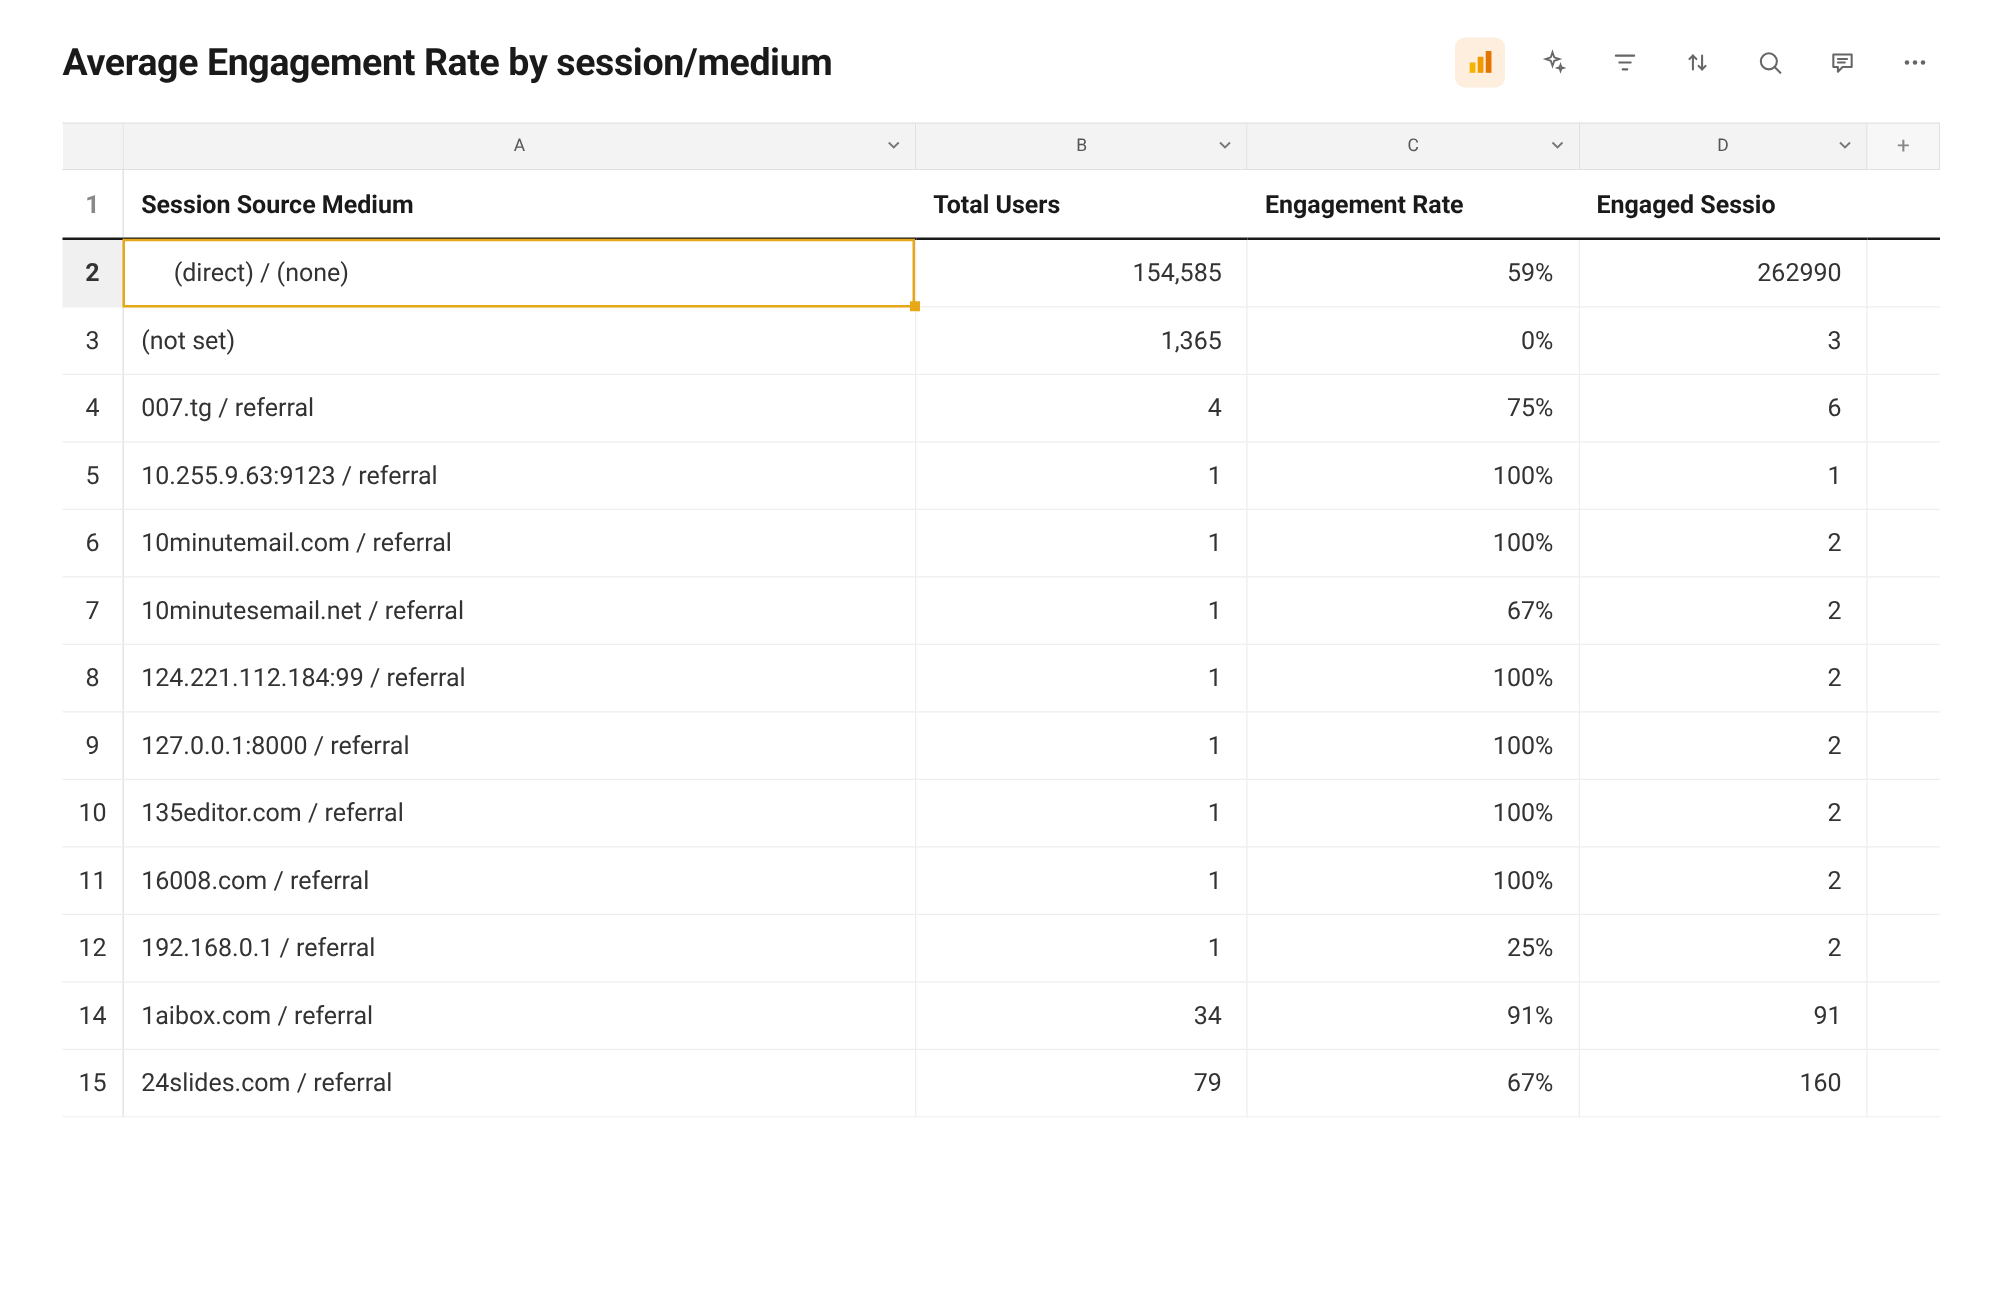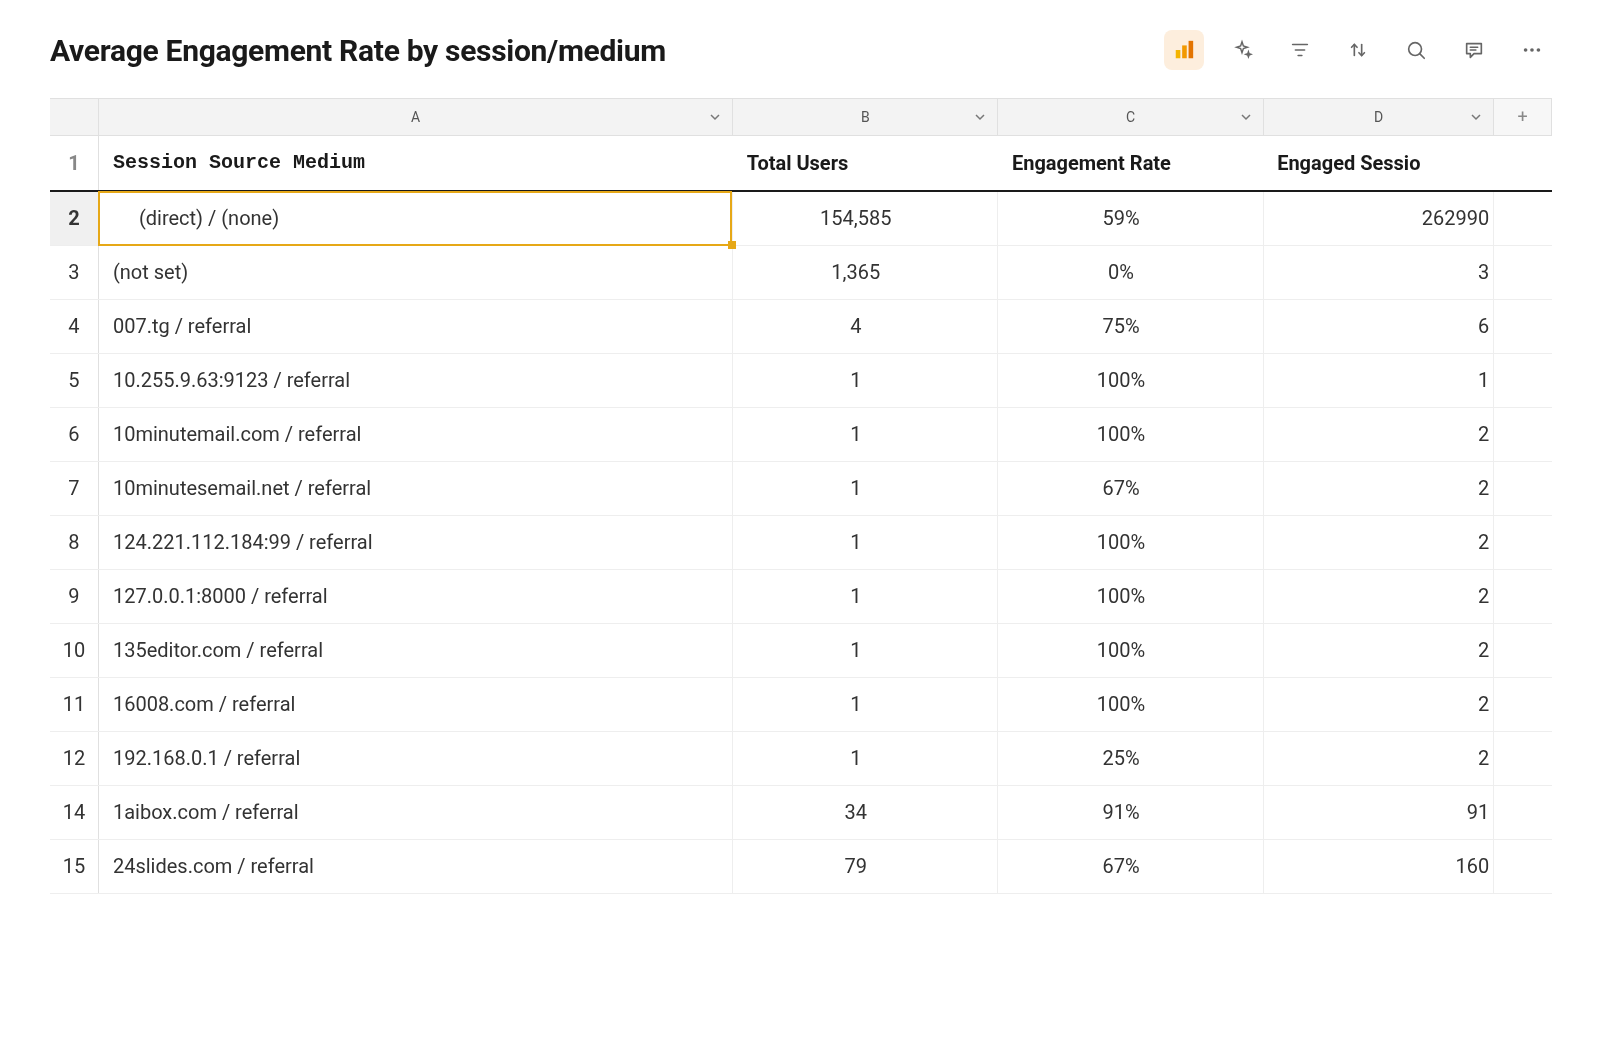--- a/index.html
+++ b/index.html
@@ -97,53 +97,53 @@
     border-bottom: 1px solid #eee;
   }
 
   tr.header-row td {
     height: 56px;
     font-size: 20px;
     font-weight: 700;
     border-bottom: 2px solid #1a1a1a;
     background: #fff;
   }
-  tr.header-row td.cellA { padding-left: 14px; text-align: left; font-family: Liberation Mono, monospace; }
+  tr.header-row td.cellA { padding-left: 14px; text-align: left; }
   tr.header-row td.cellB,
   tr.header-row td.cellC { padding-right: 20px; text-align: left; padding-left: 14px; margin-top: 20px;}
   tr.header-row td.cellB { text-align:left; }
   tr.header-row td.cellD { padding-left: 14px; text-align: left; overflow:hidden; white-space:nowrap; }
   tr.header-row td.right-gap { border-bottom: 2px solid #1a1a1a; }
 
   tr.data-row td {
     height: 54px;
     font-size: 20px;
     color: #333;
     border-bottom: 1px solid #eee;
     background: #fff;
   }
   tr.data-row td.cellA {
     padding-left: 14px;
     text-align: left;
     border-right: 1px solid #eee;
   }
   tr.data-row td.cellB {
     padding-right: 20px;
-    text-align: center;
+    text-align: right;
     border-right: 1px solid #eee;
     font-variant-numeric: tabular-nums;
   }
   tr.data-row td.cellC {
     padding-right: 20px;
-    text-align: center;
+    text-align: right;
     border-right: 1px solid #eee;
     font-variant-numeric: tabular-nums;
   }
   tr.data-row td.cellD {
-    padding-right: 4px;
+    padding-right: 20px;
     text-align: right;
     border-right: 1px solid #eee;
     font-variant-numeric: tabular-nums;
   }
   tr.data-row td.right-gap { border-bottom: 1px solid #eee; }
 
   
   tr.data-row.selected td.cellA {
     position: relative;
     padding-left: 40px;

